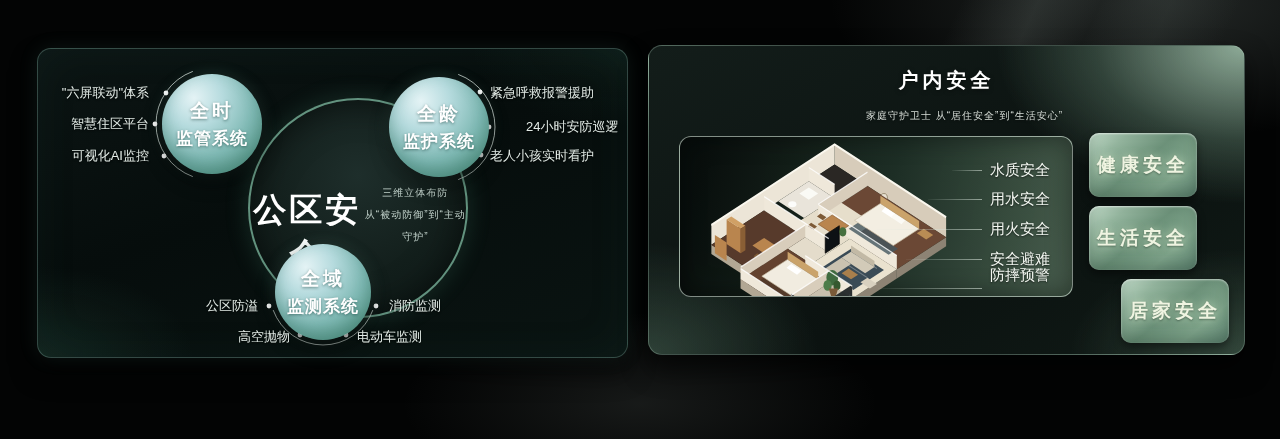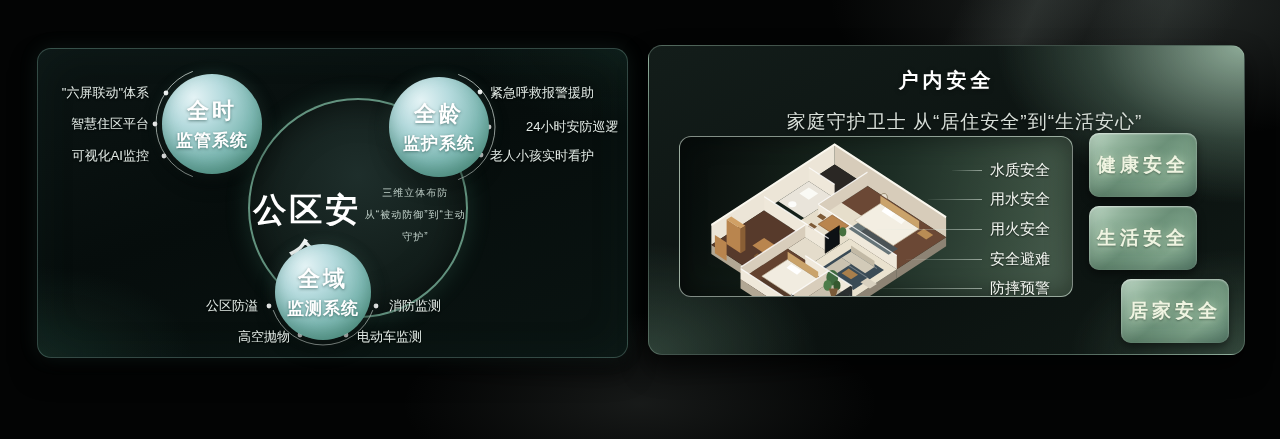--- a/index.html
+++ b/index.html
@@ -40,37 +40,37 @@
   .node {
     position:absolute; border-radius:50%;
     display:flex; flex-direction:column; align-items:center; justify-content:center;
     background:radial-gradient(circle at 32% 24%, #e4f3f5 0%, #b6dbde 28%, #7fb9b4 60%, #5d9c8d 86%, #4f8f81 100%);
     box-shadow:0 8px 18px rgba(0,0,0,0.55), 0 0 16px rgba(130,200,180,0.18), inset 0 -8px 16px rgba(35,95,80,0.35);
     color:#fff; font-weight:bold; text-align:center; text-shadow:0 1px 3px rgba(15,55,50,0.55);
   }
   .node-1 { left:124px; top:25px;  width:100px; height:100px; }
   .node-2 { left:351px; top:28px;  width:100px; height:100px; }
   .node-3 { left:237px; top:195px; width:96px;  height:96px;  }
-  .node .l1 { font-size:22px; letter-spacing:3px; }
+  .node .l1 { font-size:19px; letter-spacing:3px; }
   .node .l2 { font-size:17px; letter-spacing:1px; margin-top:3px; }
   .tag { position:absolute; font-size:13px; color:#e2ebe6; white-space:nowrap; transform:translateY(-50%); text-shadow:0 1px 2px rgba(0,0,0,0.8); }
   .diagram-overlay { position:absolute; left:0; top:0; pointer-events:none; }
   
   .card-right {
     left:648px; top:45px; width:597px; height:310px;
     border:1px solid rgba(175,210,192,0.30);
     background:
       radial-gradient(ellipse 330px 210px at 100% 0%, rgba(148,178,158,0.95), rgba(92,122,104,0.45) 45%, rgba(20,32,28,0) 75%),
       radial-gradient(ellipse 260px 170px at 0% 100%, rgba(92,126,106,0.42), transparent 65%),
       radial-gradient(ellipse 280px 170px at 100% 100%, rgba(84,114,95,0.50), transparent 62%),
       linear-gradient(150deg, #131d1a, #0b1210 60%, #101a16);
     box-shadow:0 14px 26px rgba(0,0,0,0.55);
   }
   .rc-title { position:absolute; left:0; top:21px; width:100%; text-align:center; font-size:20px; font-weight:bold; color:#ffffff; letter-spacing:4px; text-shadow:0 1px 4px rgba(0,0,0,0.5); }
-  .rc-subtitle { position:absolute; left:0; top:63px; width:100%; text-align:center; font-size:19px; color:#d7ded8; letter-spacing:1px; text-shadow:0 1px 2px rgba(0,0,0,0.5);padding-left:36px; }
+  .rc-subtitle { position:absolute; left:0; top:63px; width:100%; text-align:center; font-size:10px; color:#d7ded8; letter-spacing:1px; text-shadow:0 1px 2px rgba(0,0,0,0.5);padding-left:36px; }
   .inner-panel {
     position:absolute; left:30px; top:90px; width:394px; height:161px; border-radius:12px;
     border:1px solid rgba(228,242,232,0.55);
     background:linear-gradient(103deg, rgba(8,14,12,0.94) 6%, rgba(32,50,40,0.88) 52%, rgba(88,114,94,0.80) 100%);
     box-shadow:inset 0 0 26px rgba(0,0,0,0.45);
     overflow:hidden;
   }
   .floorplan { position:absolute; left:2px; top:6px; }
   .floor-label { position:absolute; left:310px; font-size:15px; color:#f3f7f1; white-space:nowrap; transform:translateY(-50%); text-shadow:0 1px 2px rgba(0,0,0,0.6); }
   .floor-line { position:absolute; height:1px; background:linear-gradient(90deg, rgba(215,228,218,0.05), rgba(215,228,218,0.60)); }
@@ -242,21 +242,21 @@
       <div class="floor-line" style="top:62px;  left:248px; width:54px;"></div>
       <div class="floor-line" style="top:92px;  left:196px; width:106px;"></div>
       <div class="floor-line" style="top:122px; left:226px; width:76px;"></div>
       <div class="floor-line" style="top:151px; left:198px; width:104px;"></div>
       <div class="floor-line" style="top:182px; left:220px; width:82px;"></div>
 
       <div class="floor-label" style="top:33px;">水质安全</div>
       <div class="floor-label" style="top:62px;">用水安全</div>
       <div class="floor-label" style="top:92px;">用火安全</div>
       <div class="floor-label" style="top:122px;">安全避难</div>
-      <div class="floor-label" style="top:151px;">防摔预警</div>
+      <div class="floor-label" style="top:138px;">防摔预警</div>
       <div class="floor-label" style="top:182px;">水质安全</div>
     </div>
 
     <button class="safe-btn btn-1">健康安全</button>
     <button class="safe-btn btn-2">生活安全</button>
     <button class="safe-btn btn-3">居家安全</button>
   </div>
 </div>
 
 </body></html>

